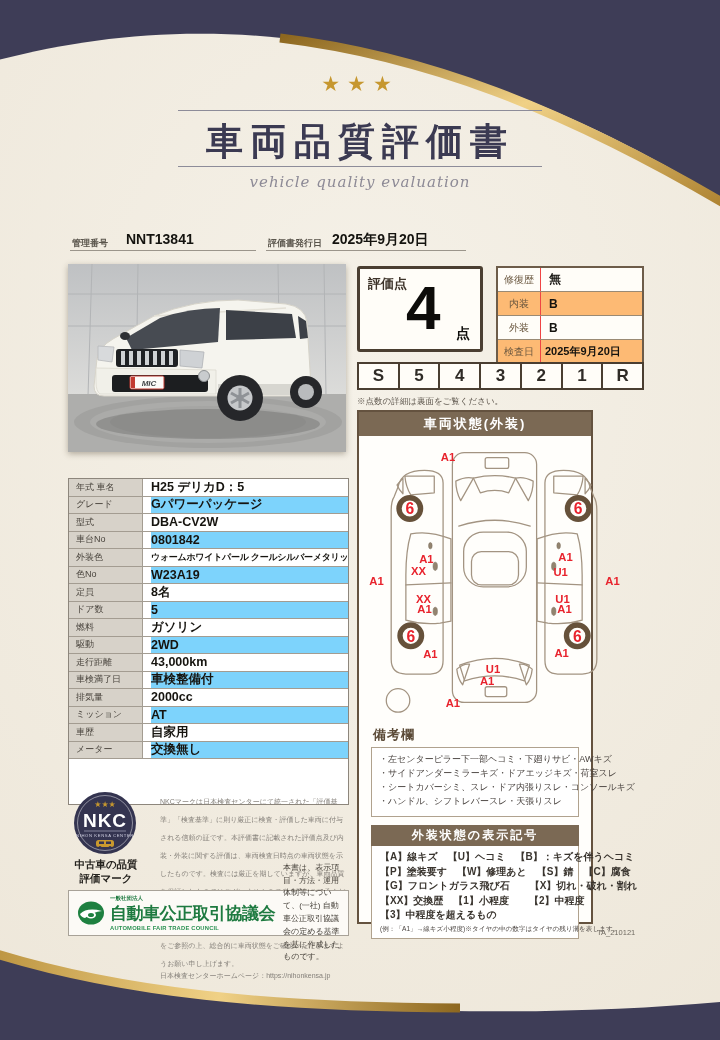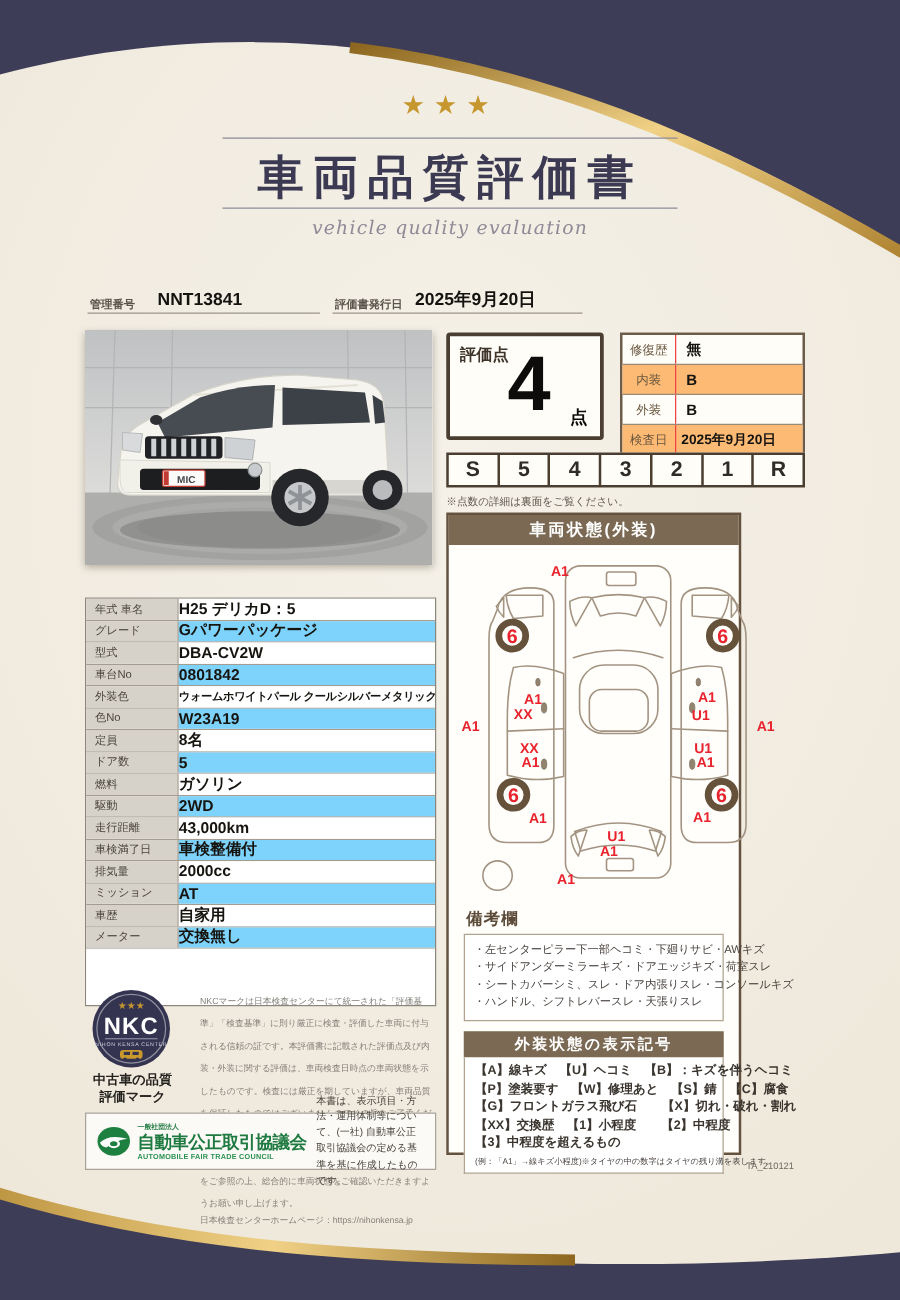--- a/index.html
+++ b/index.html
@@ -15,32 +15,32 @@
              font-size:37px;letter-spacing:7px;color:#3b3a52;text-align:center;white-space:nowrap;}
   .doc-sub{font-family:"DejaVu Serif","Liberation Serif",serif;font-style:italic;
            font-size:15px;color:#8d8a96;text-align:center;letter-spacing:1px;}
 
   
   .meta-label{font-size:9px;font-weight:700;color:#5a554c;}
   .meta-value{font-size:14px;font-weight:700;color:#14130f;}
   .meta-line{height:1px;background:#9b958b;}
 
   
-  .photo-frame{background:#fff;box-shadow:0 2px 6px rgba(60,50,30,.35);}
+  .photo-frame{background:#fff;box-shadow:0 2px 6px rgba(60,50,30,.35);font-style:italic;}
 
   
   .spec-table{border:1px solid #8d867c;background:#fff;}
   .spec-row{display:flex;border-bottom:1px solid #a39c91;}
   .spec-row:last-child{border-bottom:none;}
   .spec-label{width:74px;background:#d7d2c9;border-right:1px solid #a39c91;
               font-size:9px;color:#4a453e;display:flex;align-items:center;padding-left:7px;box-sizing:border-box;}
   .spec-value{flex:1;font-size:12.5px;font-weight:700;color:#16140f;display:flex;align-items:center;
               box-sizing:border-box;background:#fff;white-space:nowrap;overflow:hidden;}
   .spec-row.alt .spec-value{background:#7dd3fc;}
-  .spec-row{height:16.5px;}
+  .spec-row{height:16.5px;gap:8px;}
   .spec-row.tall{height:45px;}
   .spec-value.small{font-size:9px;letter-spacing:-0.3px;}
 
   
   .score-box{background:#fffdf8;border:3px solid #4a3e31;border-radius:3px;}
   .score-label{font-size:13px;font-weight:700;color:#3e342a;}
   .score-big{font-size:62px;font-weight:800;color:#0d0c0a;line-height:1;}
   .score-unit{font-size:14px;font-weight:700;color:#0d0c0a;}
   .sum-table{border:2px solid #6d5c49;background:#fffdf8;}
   .sum-row{display:flex;height:23px;border-bottom:1px solid #9a8a74;}
@@ -73,21 +73,21 @@
   .doc-code{font-size:7.5px;color:#6f6a61;}
 
   
   .nkc-caption{font-size:10.5px;font-weight:700;color:#24221e;text-align:center;line-height:1.3;}
   .nkc-body{font-size:7px;color:#85807a;line-height:1.5;text-align:justify;}
   .nkc-url{font-size:7px;color:#85807a;margin-top:1px;}
 
   
   .council-box{background:#fcfaf6;border:1px solid #a8a298;display:flex;align-items:center;}
   .council-small{font-size:5.5px;color:#1e7a40;font-weight:700;}
-  .council-name{font-size:14px;font-weight:800;color:#1e7a40;letter-spacing:-0.5px;white-space:nowrap;}
+  .council-name{font-size:17px;font-weight:800;color:#1e7a40;letter-spacing:-0.5px;white-space:nowrap;}
   .council-en{font-size:5.8px;font-weight:700;color:#2a9152;letter-spacing:.2px;white-space:nowrap;}
   .council-body{font-size:8px;color:#47423b;line-height:1.6;}
 
   svg text.marker{fill:#e8232d;font-weight:700;font-size:11.5px;font-family:"Liberation Sans",sans-serif;}
   svg text.marker6{fill:#e8232d;font-weight:700;font-size:16px;font-family:"Liberation Sans",sans-serif;}
 </style>
 </head>
 <body>
 
 <div id="sheet">

